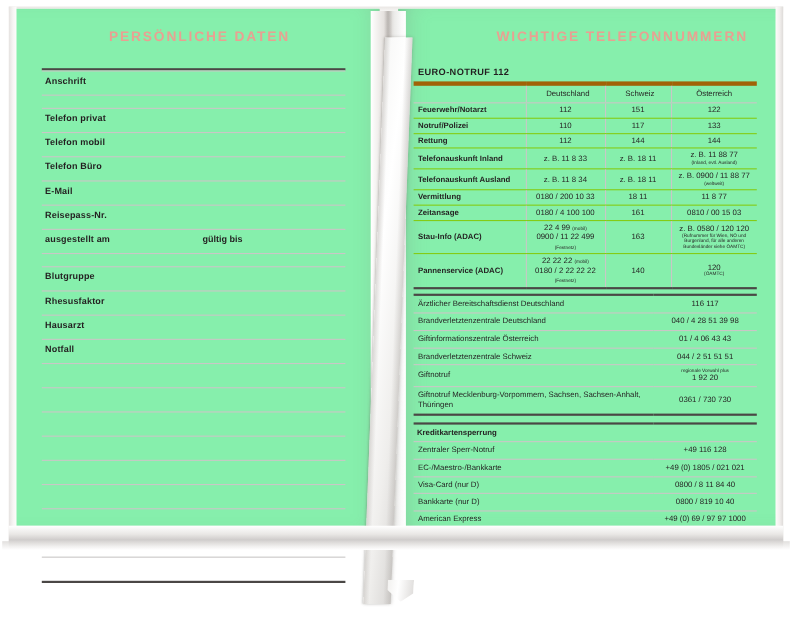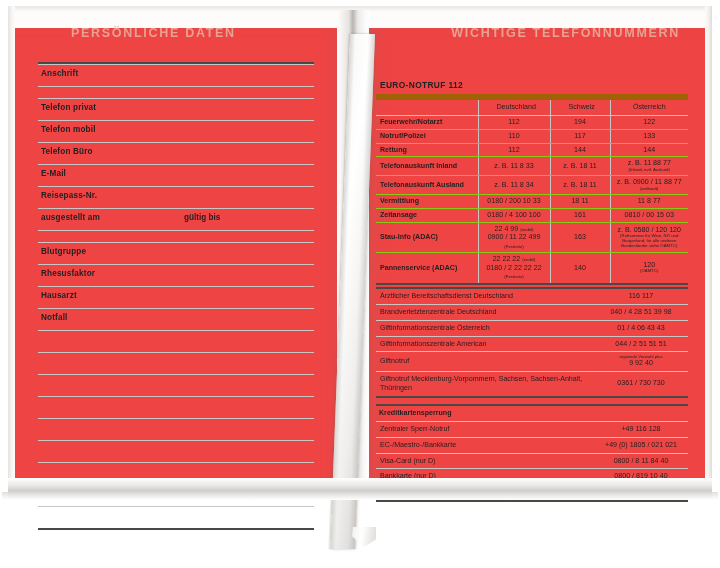--- a/index.html
+++ b/index.html
@@ -32,21 +32,21 @@
   #book-edge-right{
     position:absolute;left:705px;top:6px;width:7px;height:487px;
     background:linear-gradient(90deg,#fdfcfb 0%,#f2efed 55%,#dedbd9 100%);
   }
   #book-edge-top{
     position:absolute;left:8px;top:6px;width:704px;height:6px;
     background:linear-gradient(180deg,#e9e6e4 0%,#fdfcfb 100%);
   }
 
   
-  .page{position:absolute;top:28px;height:470px;background:#ef4444;}
+  .page{position:absolute;top:8px;height:470px;background:#86efac;}
   #page-left{left:15px;width:330px;
     box-shadow: inset -16px 0 22px -16px rgba(120,115,112,.38);}
   #page-right{left:362px;width:343px;
     box-shadow: inset 18px 0 24px -16px rgba(120,115,112,.42);}
 
   
   #gutter{
     position:absolute;left:337px;top:10px;width:32px;height:478px;
     background:linear-gradient(90deg,
       #ffffff 0%, #f3f1ef 18%, #e2dedb 42%, #d7d3d0 52%,
@@ -74,21 +74,21 @@
     background:linear-gradient(95deg,#f2f1ef 0%,#ffffff 40%,#dedcda 100%);
     clip-path:polygon(0 0,100% 0,100% 62%,52% 100%,0 46%);
     transform:skewX(-2.2deg);
   }
 
   
   .sect-title{
     color:#e8a192;font-size:12.5px;letter-spacing:1.7px;font-weight:600;
     text-transform:uppercase;
   }
-  #left-title{position:absolute;left:28px;top:26px;padding-left:43px;}
+  #left-title{position:absolute;left:56px;top:26px;padding-left:43px;}
   #right-title{position:absolute;left:382px;top:26px;width:298px;text-align:right;}
 
   
   #form-wrap{position:absolute;left:38px;top:62px;width:276px;}
   .rule-thick{height:2px;background:#4a4745;margin:0;}
   .rule-thin{height:1px;background:#c9c7c6;}
   .frow{position:relative;height:21px;}
   .frow .lbl{
     position:absolute;left:3px;top:4px;font-size:8.2px;font-weight:700;
     letter-spacing:.15px;color:#231f20;white-space:nowrap;
@@ -115,21 +115,21 @@
   table.tel col.c2{width:60px;}
   table.tel col.c3{width:78px;}
   table.tel td{
     border-bottom:1px solid #84cc16;
     padding:2px 3px;font-size:7.1px;vertical-align:middle;
     color:#231f20;line-height:1.25;
   }
   table.tel td.name{font-weight:700;text-align:left;padding-left:4px;}
   table.tel td.val{text-align:center;}
   table.tel td.bl,table.tel td.bl2,table.tel td.bl3{border-left:1px solid #c9c7c6;}
-  tr.hdr td{border-top:6px solid #a16207;border-bottom:1px solid #c9c7c6;
+  tr.hdr td{border-top:4px solid #a16207;border-bottom:1px solid #c9c7c6;
     font-size:7.1px;text-align:center;font-weight:400;padding:3px 18px;}
   tr.lastrow td{border-bottom:2px solid #4a4745;}
   .tiny{font-size:4.3px;font-weight:400;letter-spacing:0;}
   .stack{display:inline-block;text-align:center;line-height:1.15;}
   .stack .l1{display:block;}
   .stack .l2{display:block;}
 
   
   table.tel2{
     position:absolute;left:14px;width:312px;border-collapse:collapse;table-layout:fixed;
@@ -243,21 +243,21 @@
         <tbody>
           <tr class="hdr">
             <td class=""></td>
             <td class="bl">Deutschland</td>
             <td class="bl">Schweiz</td>
             <td class="bl">Österreich</td>
           </tr>
           <tr class="row">
             <td class="name">Feuerwehr/Notarzt</td>
             <td class="val bl">112</td>
-            <td class="val bl2">194</td>
+            <td class="val bl2">151</td>
             <td class="val bl3">122</td>
           </tr>
           <tr class="row">
             <td class="name">Notruf/Polizei</td>
             <td class="val bl">110</td>
             <td class="val bl2">117</td>
             <td class="val bl3">133</td>
           </tr>
           <tr class="row">
             <td class="name">Rettung</td>
@@ -315,26 +315,26 @@
           </tr>
           <tr class="">
             <td class="name">Brandverletztenzentrale Deutschland</td>
             <td class="val">040 / 4 28 51 39 98</td>
           </tr>
           <tr class="">
             <td class="name">Giftinformationszentrale Österreich</td>
             <td class="val">01 / 4 06 43 43</td>
           </tr>
           <tr class="">
-            <td class="name">Giftinformationszentrale American</td>
+            <td class="name">Brandverletztenzentrale Schweiz</td>
             <td class="val">044 / 2 51 51 51</td>
           </tr>
           <tr class="">
             <td class="name">Giftnotruf</td>
-            <td class="val"><span class="twoline"><span class="tiny" style="display:block">regionale Vorwahl plus</span><span style="display:block">9 92 40</span></span></td>
+            <td class="val"><span class="twoline"><span class="tiny" style="display:block">regionale Vorwahl plus</span><span style="display:block">1 92 20</span></span></td>
           </tr>
           <tr class=" bot">
             <td class="name">Giftnotruf Mecklenburg-Vorpommern, Sachsen, Sachsen-Anhalt, Thüringen</td>
             <td class="val">0361 / 730 730</td>
           </tr>
         </tbody>
       </table>
       <table class="tel2" id="t-cards" style="top: 324px;">
         <colgroup>
           <col class="a">

